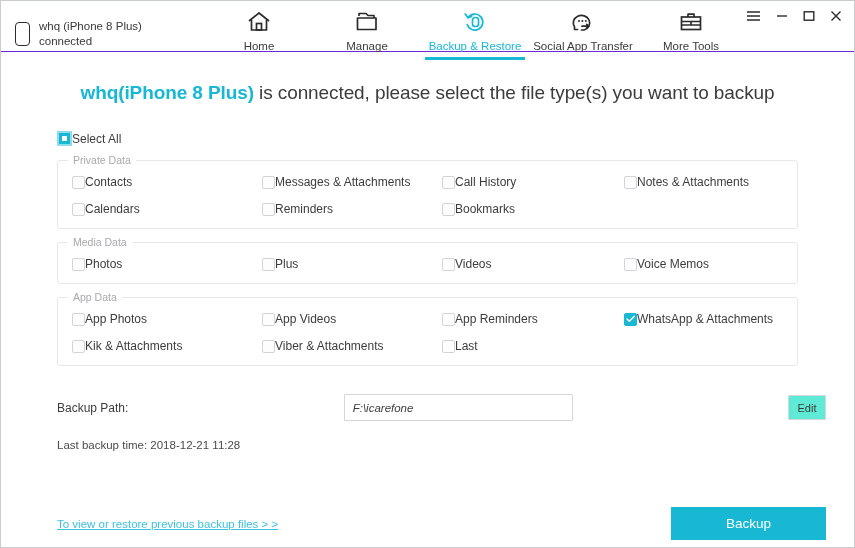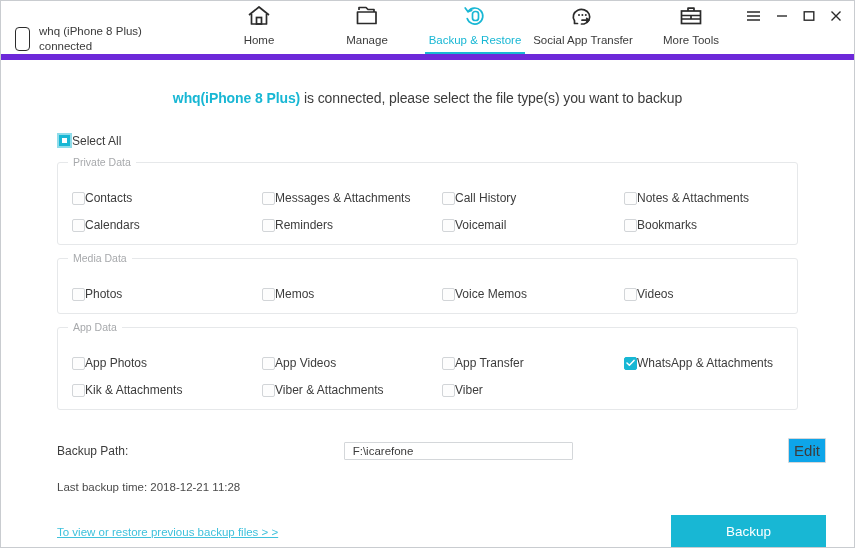--- a/index.html
+++ b/index.html
@@ -16,25 +16,25 @@
     width: 855px;
     height: 548px;
     background: #ffffff;
     overflow: hidden;
     border: 1px solid #c9ccd0;
   }
 
   
   .header {
     position: relative;
-    height: 59px;
+    height: 51px;
     background: #ffffff;
-    border-bottom: 6px solid #6d28d9;
-    display: flex;
-    align-items: flex-end;
+    border-bottom: 1px solid #6d28d9;
+    display: flex;
+    align-items: center;
   }
 
   .device-block {
     display: flex;
     align-items: center;
     gap: 9px;
     padding: 16px 0 0 14px;
     width: 200px;
   }
   .device-icon {
@@ -91,21 +91,21 @@
     gap: 15px;
   }
   .wc { cursor: pointer; display: flex; align-items: center; justify-content: center; }
 
   
   .content { padding: 0 28px; position: relative; height: 479px; }
 
   .title {
     text-align: center;
     margin-top: 30px;
-    font-size: 14px;
+    font-size: 19px;
     color: #3c3c3c;
     letter-spacing: -0.1px;
   }
   .title .dev {
     color: #18b7d4;
     font-weight: bold;
   }
 
   .select-all-row {
     display: flex;
@@ -126,21 +126,21 @@
     width: 5px; height: 5px; background: #ffffff; display: block;
   }
   .select-all-label { font-size: 12px; color: #3c3c3c; }
 
   
   .group {
     position: relative;
     border: 1px solid #e6e8ea;
     border-radius: 3px;
     margin: 13px 28px;
-    padding: 28px 14px 12px 14px;
+    padding: 14px 14px 12px 14px;
     background: #fff;
   }
   .group + .group { margin-top: 10px; }
   .group-legend {
     position: absolute;
     top: -7px; left: 10px;
     background: #ffffff;
     padding: 0 5px;
     font-size: 10.5px;
     color: #a7a9ac;
@@ -181,34 +181,35 @@
   .path-row {
     display: flex;
     align-items: center;
     gap: 11px;
     margin: 28px 0 0 28px;
     justify-content: space-between;
   }
   .path-label { font-size: 12px; color: #3c3c3c; }
   .path-input {
     width: 229px;
-    height: 18px;
+    height: 27px;
     border: 1px solid #d4d7da;
     background: #ffffff;
     font-size: 11.5px;
     color: #3c3c3c;
     padding: 0 8px;
     font-family: "Liberation Sans", sans-serif;
     border-radius: 1px;
+    font-style: italic;
   }
   .edit-btn {
     width: 38px; height: 25px;
     border: 1px solid #d4d7da;
-    background: #0ea5e9;
-    font-size: 15px;
+    background: #5eead4;
+    font-size: 11px;
     color: #3c3c3c;
     cursor: pointer;
     border-radius: 1px;
     font-family: "Liberation Sans", sans-serif;
   }
 
   .last-backup {
     margin: 18px 0 7px 28px;
     font-size: 11.5px;
     color: #4a4a4a;
@@ -375,65 +376,61 @@
         <label class="cb-item">
           <span class="cb"></span>
           <span class="cb-label">Calendars</span>
         </label>
         <label class="cb-item">
           <span class="cb"></span>
           <span class="cb-label">Reminders</span>
         </label>
         <label class="cb-item">
           <span class="cb"></span>
-          <span class="cb-label">Voicemail</span>
-        </label>
-        <label class="cb-item">
-          <span class="cb"></span>
           <span class="cb-label">Bookmarks</span>
         </label>
       </div>
     </div>
 
     <div class="group">
       <span class="group-legend">Media Data</span>
       <div class="row">
         <label class="cb-item">
           <span class="cb"></span>
           <span class="cb-label">Photos</span>
         </label>
         <label class="cb-item">
           <span class="cb"></span>
-          <span class="cb-label">Memos</span>
+          <span class="cb-label">Plus</span>
+        </label>
+        <label class="cb-item">
+          <span class="cb"></span>
+          <span class="cb-label">Videos</span>
         </label>
         <label class="cb-item">
           <span class="cb"></span>
           <span class="cb-label">Voice Memos</span>
-        </label>
-        <label class="cb-item">
-          <span class="cb"></span>
-          <span class="cb-label">Videos</span>
         </label>
       </div>
     </div>
 
     <div class="group">
       <span class="group-legend">App Data</span>
       <div class="row">
         <label class="cb-item">
           <span class="cb"></span>
           <span class="cb-label">App Photos</span>
         </label>
         <label class="cb-item">
           <span class="cb"></span>
           <span class="cb-label">App Videos</span>
         </label>
         <label class="cb-item">
           <span class="cb"></span>
-          <span class="cb-label">App Transfer</span>
+          <span class="cb-label">App Reminders</span>
         </label>
         <label class="cb-item">
           <span class="cb checked">
               <svg width="9" height="8" viewBox="0 0 9 8" fill="none" stroke="#fff" stroke-width="1.5">
                 <path d="M1 4 L3.4 6.3 L8 1.4" stroke-linecap="round" stroke-linejoin="round"></path>
               </svg>
             </span>
           <span class="cb-label">WhatsApp &amp; Attachments</span>
         </label>
       </div>
@@ -441,21 +438,21 @@
         <label class="cb-item">
           <span class="cb"></span>
           <span class="cb-label">Kik &amp; Attachments</span>
         </label>
         <label class="cb-item">
           <span class="cb"></span>
           <span class="cb-label">Viber &amp; Attachments</span>
         </label>
         <label class="cb-item">
           <span class="cb"></span>
-          <span class="cb-label">Viber</span>
+          <span class="cb-label">Last</span>
         </label>
         <span></span>
       </div>
     </div>
 
     <div class="path-row">
       <span class="path-label">Backup Path:</span>
       <input class="path-input" type="text" value="F:\icarefone" style="">
       <button class="edit-btn">Edit</button>
     </div>

